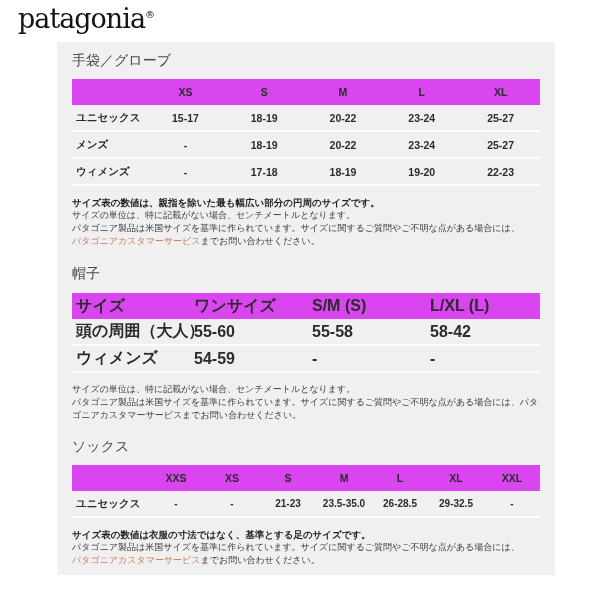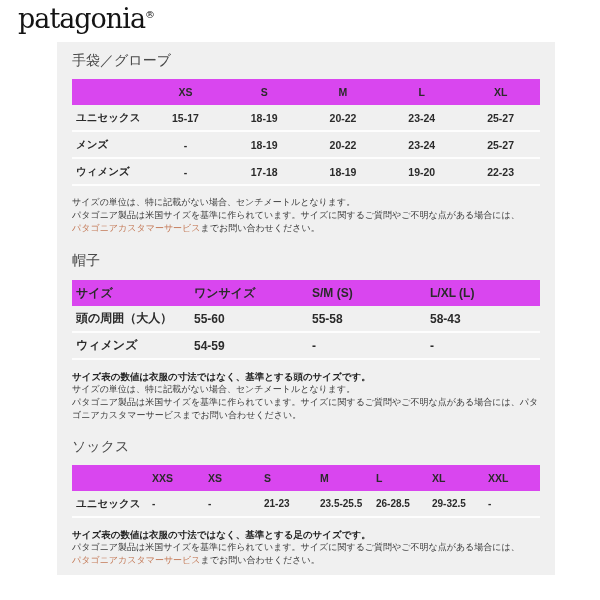--- a/index.html
+++ b/index.html
@@ -54,23 +54,23 @@
   .tbl tbody tr { border-bottom: 2px solid #fdfdfd; }
   .tbl tbody th { text-align: left; font-weight: bold; white-space: nowrap; }
 
   .tbl-gloves thead th, .tbl-gloves tbody td { text-align: center; }
   .tbl-gloves col.c0 { width: 74px; }
 
   .tbl-hats thead th, .tbl-hats tbody td { text-align: left; }
   .tbl-hats col.c0 { width: 118px; }
   .tbl-hats col.c1 { width: 118px; }
   .tbl-hats col.c2 { width: 118px; }
-  .tbl-hats { font-size: 12px; }
-
-  .tbl-socks thead th, .tbl-socks tbody td { text-align: left; }
+  .tbl-hats { font-size: 16px; }
+
+  .tbl-socks thead th, .tbl-socks tbody td { text-align: center; }
   .tbl-socks col.c0 { width: 76px; }
   .tbl-socks tbody td { font-size: 10px; }
 
   .note {
     margin-top: 10px;
     font-size: 9px; line-height: 13px;
     color: #3a3a3a;
   }
   .note p { margin: 0; }
   .note .nb { font-weight: bold; font-size: 9.5px; color: #222; }
@@ -127,20 +127,21 @@
             <th>ウィメンズ</th>
             <td>-</td>
             <td>17-18</td>
             <td>18-19</td>
             <td>19-20</td>
             <td>22-23</td>
           </tr>
         </tbody>
       </table>
     <div class="note">
+      <p class="nb">サイズ表の数値は、親指を除いた最も幅広い部分の円周のサイズです。</p>
       <p>サイズの単位は、特に記載がない場合、センチメートルとなります。</p>
       <p>パタゴニア製品は米国サイズを基準に作られています。サイズに関するご質問やご不明な点がある場合には、</p>
       <p><a class="cs-link">パタゴニアカスタマーサービス</a><span>までお問い合わせください。</span></p>
     </div>
   </section>
 
   <section class="sec sec-2">
     <h2 class="sec-title">帽子</h2>
     <table class="tbl tbl-hats">
         <colgroup>
@@ -155,32 +156,31 @@
             <th>ワンサイズ</th>
             <th>S/M (S)</th>
             <th>L/XL (L)</th>
           </tr>
         </thead>
         <tbody>
           <tr>
             <th>頭の周囲（大人）</th>
             <td>55-60</td>
             <td>55-58</td>
-            <td>58-43</td>
+            <td>58-42</td>
           </tr>
           <tr>
             <th>ウィメンズ</th>
             <td>54-59</td>
             <td>-</td>
             <td>-</td>
           </tr>
         </tbody>
       </table>
     <div class="note">
-      <p class="nb">サイズ表の数値は衣服の寸法ではなく、基準とする頭のサイズです。</p>
       <p>サイズの単位は、特に記載がない場合、センチメートルとなります。</p>
       <p>パタゴニア製品は米国サイズを基準に作られています。サイズに関するご質問やご不明な点がある場合には、パタゴニアカスタマーサービスまでお問い合わせください。</p>
     </div>
   </section>
 
   <section class="sec sec-3">
     <h2 class="sec-title">ソックス</h2>
     <table class="tbl tbl-socks">
         <colgroup>
           <col class="c0">
@@ -203,21 +203,21 @@
             <th>XL</th>
             <th>XXL</th>
           </tr>
         </thead>
         <tbody>
           <tr>
             <th>ユニセックス</th>
             <td>-</td>
             <td>-</td>
             <td>21-23</td>
-            <td>23.5-25.5</td>
+            <td>23.5-35.0</td>
             <td>26-28.5</td>
             <td>29-32.5</td>
             <td>-</td>
           </tr>
         </tbody>
       </table>
     <div class="note">
       <p class="nb">サイズ表の数値は衣服の寸法ではなく、基準とする足のサイズです。</p>
       <p>パタゴニア製品は米国サイズを基準に作られています。サイズに関するご質問やご不明な点がある場合には、</p>
       <p><a class="cs-link">パタゴニアカスタマーサービス</a><span>までお問い合わせください。</span></p>

